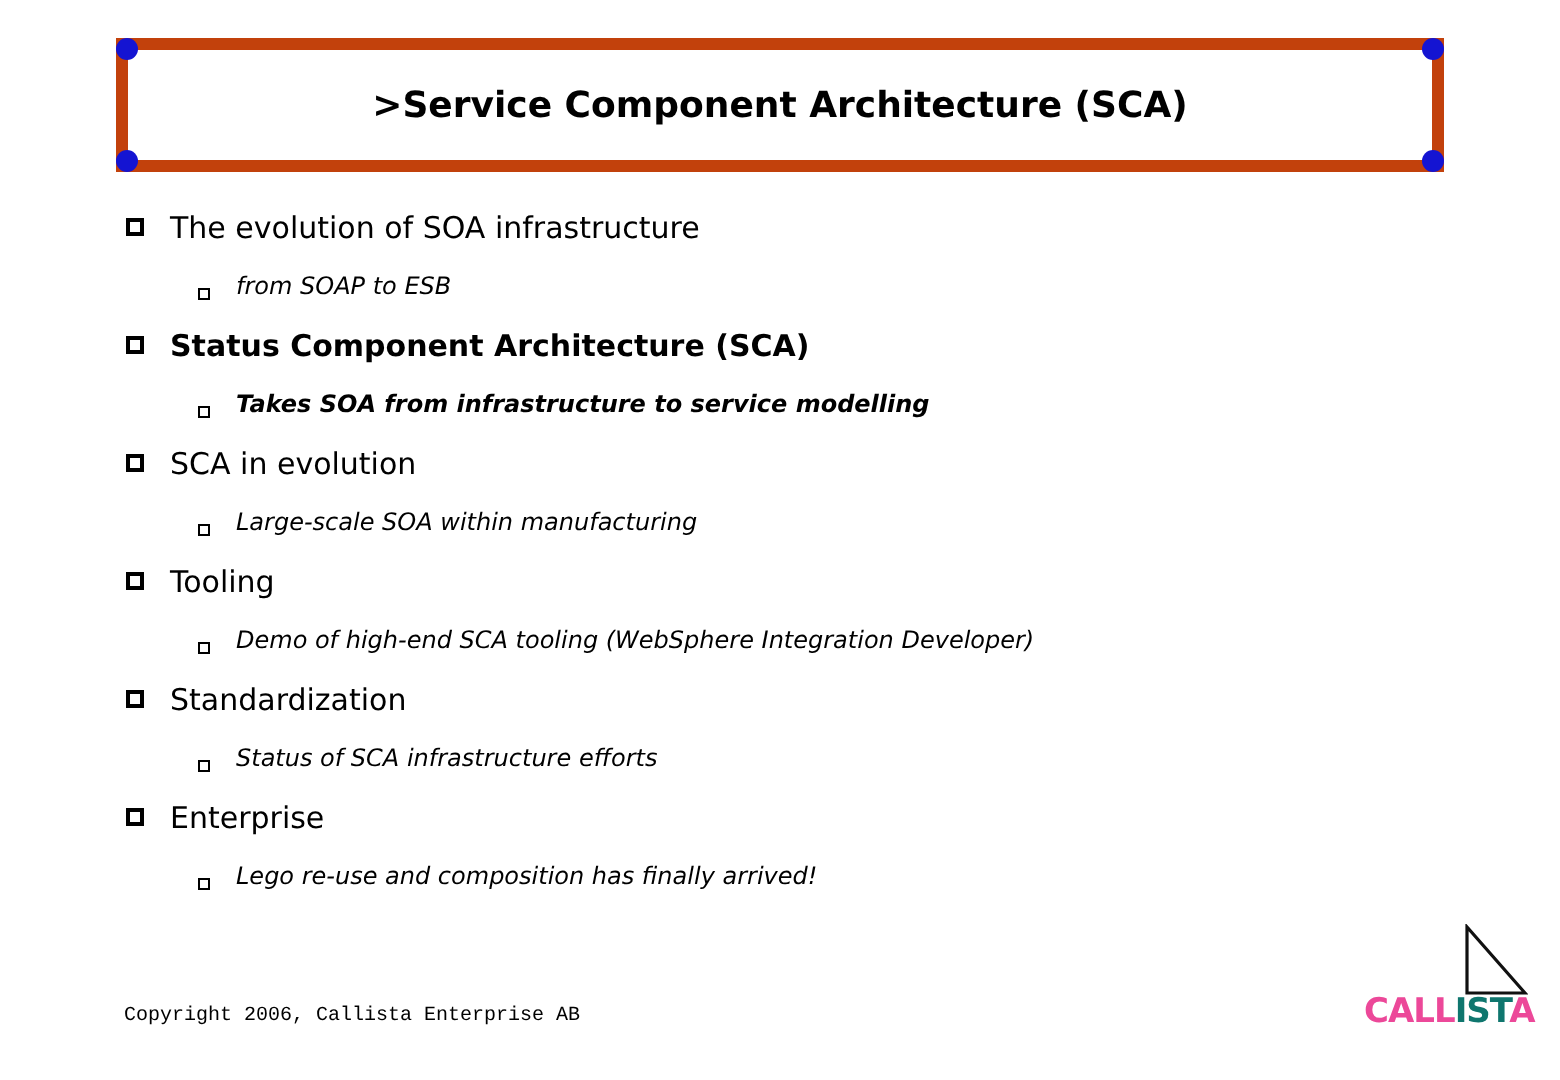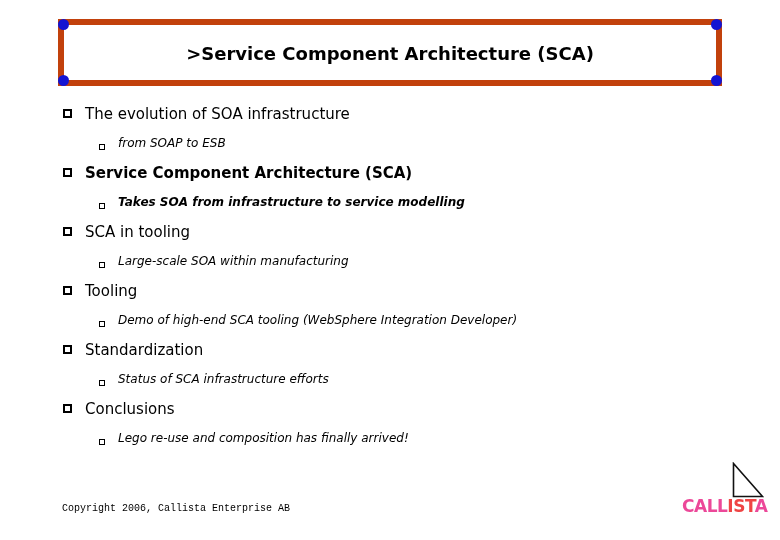--- a/index.html
+++ b/index.html
@@ -140,21 +140,21 @@
     left: 0;
     top: 34px;
     font-size: 17px;
     font-weight: bold;
     letter-spacing: -0.5px;
     font-family: "DejaVu Sans", sans-serif;
     line-height: 20px;
     white-space: nowrap;
   }
   #logo-word .dark { color: #ec4899; }
-  #logo-word .accent { color: #ef4444; }
+  #logo-word .accent { color: #0f766e; }
 </style>
 </head>
 <body>
 
 <div id="title-frame">
   <div id="title-text">&gt;Service Component Architecture (SCA)</div>
   <div class="handle tl"></div>
   <div class="handle tr"></div>
   <div class="handle bl"></div>
   <div class="handle br"></div>
@@ -166,30 +166,30 @@
     <span class="sq"></span>
     <span class="txt">The evolution of SOA infrastructure</span>
   </div>
   <div class="lvl2">
     <span class="sq"></span>
     <span class="txt">from SOAP to ESB</span>
   </div>
 
   <div class="lvl1 bold">
     <span class="sq"></span>
-    <span class="txt">Service Component Architecture (SCA)</span>
+    <span class="txt">Status Component Architecture (SCA)</span>
   </div>
   <div class="lvl2 bold">
     <span class="sq"></span>
     <span class="txt">Takes SOA from infrastructure to service modelling</span>
   </div>
 
   <div class="lvl1">
     <span class="sq"></span>
-    <span class="txt">SCA in tooling</span>
+    <span class="txt">SCA in evolution</span>
   </div>
   <div class="lvl2">
     <span class="sq"></span>
     <span class="txt">Large-scale SOA within manufacturing</span>
   </div>
 
   <div class="lvl1">
     <span class="sq"></span>
     <span class="txt">Tooling</span>
   </div>
@@ -202,21 +202,21 @@
     <span class="sq"></span>
     <span class="txt">Standardization</span>
   </div>
   <div class="lvl2">
     <span class="sq"></span>
     <span class="txt">Status of SCA infrastructure efforts</span>
   </div>
 
   <div class="lvl1">
     <span class="sq"></span>
-    <span class="txt">Conclusions</span>
+    <span class="txt">Enterprise</span>
   </div>
   <div class="lvl2">
     <span class="sq"></span>
     <span class="txt">Lego re-use and composition has finally arrived!</span>
   </div>
 
 </div>
 
 <div id="copyright">Copyright 2006, Callista Enterprise AB</div>
 

